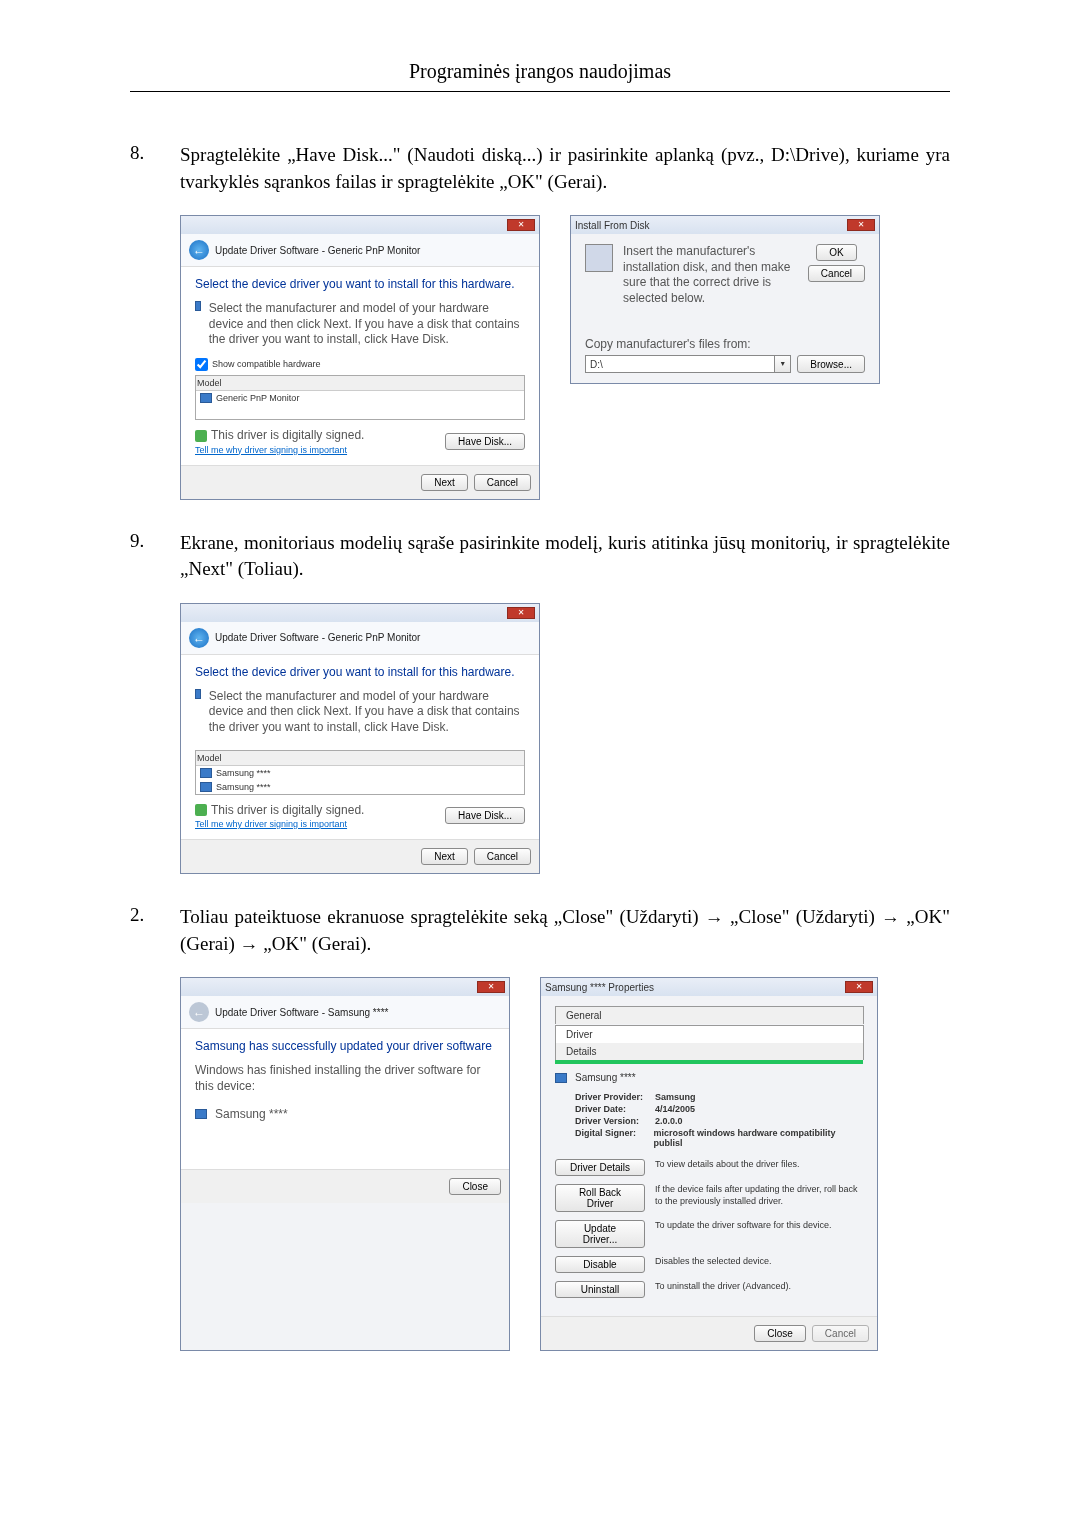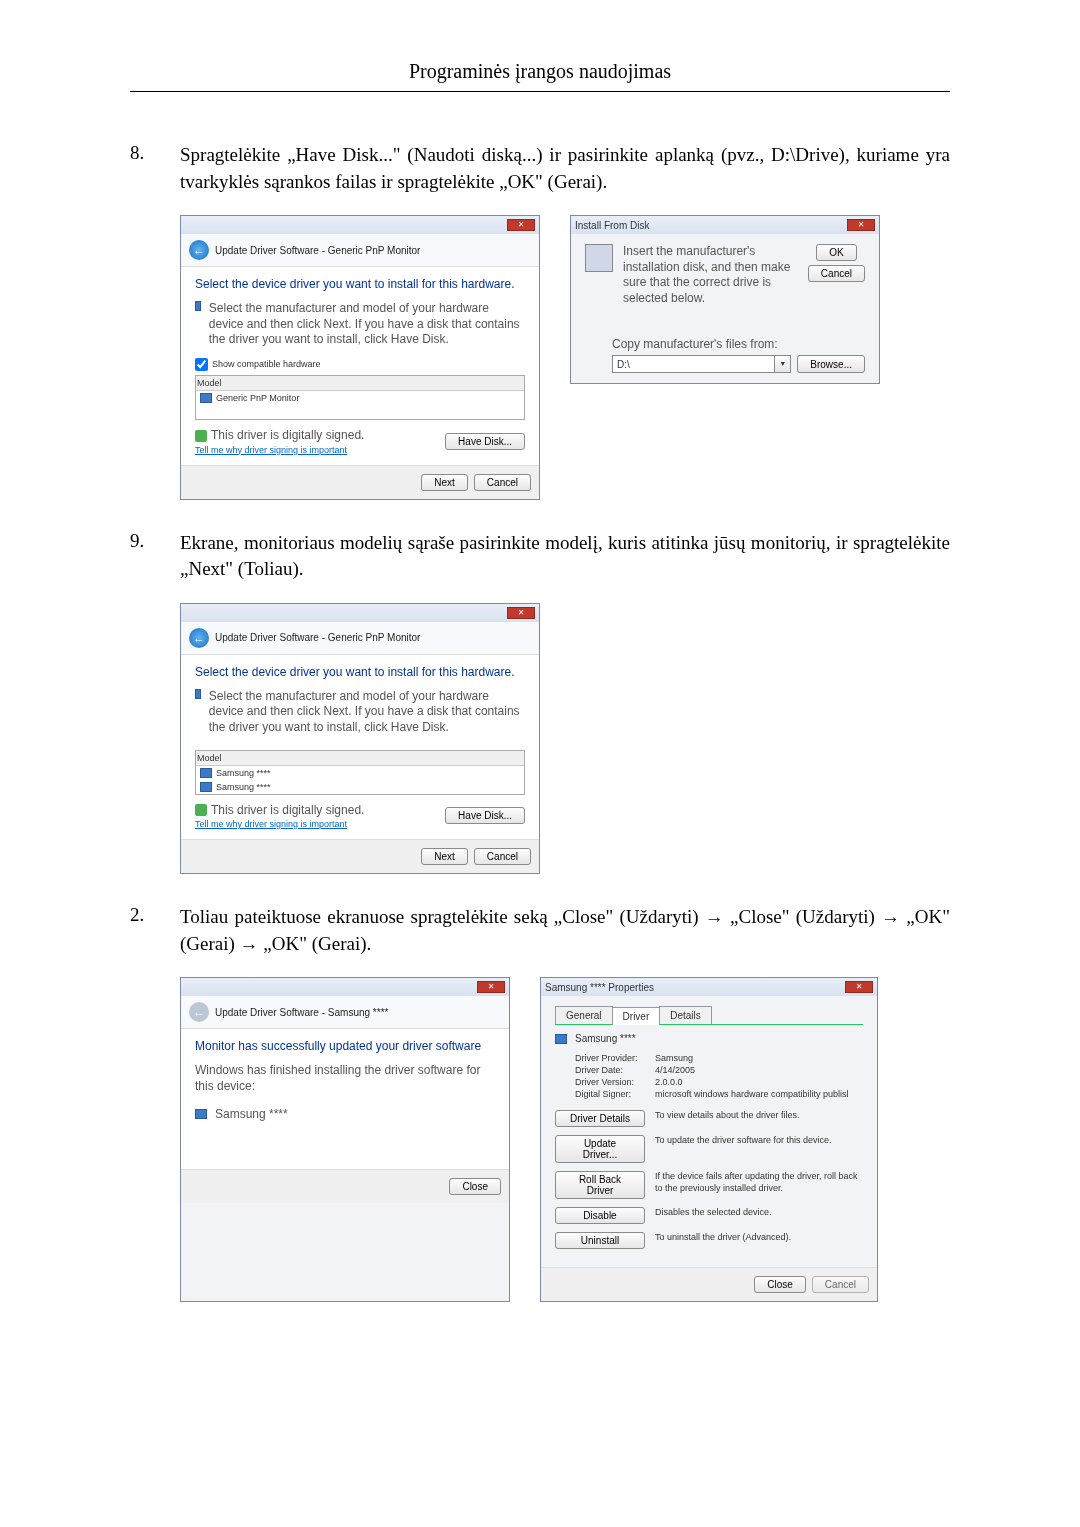--- a/index.html
+++ b/index.html
@@ -25,24 +25,24 @@
     .icon-monitor { width: 12px; height: 10px; background: #3a7ac8; border: 1px solid #2a5a98; display: inline-block; }
     .icon-shield { width: 12px; height: 12px; background: #4caf50; display: inline-block; border-radius: 2px; }
     .link { color: #0066cc; text-decoration: underline; font-size: 9px; }
     .btn-row { display: flex; justify-content: flex-end; gap: 6px; padding: 8px; background: #f0f0f0; border-top: 1px solid #ddd; }
     .btn { background: linear-gradient(#fdfdfd,#e6e6e6); border: 1px solid #8a8a8a; border-radius: 3px; padding: 2px 12px; font-size: 10px; cursor: pointer; }
     .checkbox-row { display: flex; align-items: center; gap: 4px; font-size: 9px; margin-top: 10px; }
     .floppy-icon { width: 28px; height: 28px; background: #d0d8e8; border: 1px solid #888; display: inline-block; }
     .dropdown { display: flex; align-items: center; }
     .dropdown-field { flex: 1; background: #fff; border: 1px solid #888; height: 18px; padding: 0 4px; font-size: 10px; display: flex; align-items: center; }
     .dropdown-arrow { width: 16px; height: 18px; background: linear-gradient(#fdfdfd,#e6e6e6); border: 1px solid #888; border-left: none; text-align: center; line-height: 16px; font-size: 8px; }
-    .tab-row { display: flex; border-bottom: 1px solid #22c55e; margin-bottom: 8px; }
+    .tab-row { display: flex; border-bottom: 4px solid #22c55e; margin-bottom: 8px; flex-direction: column; }
     .tab { padding: 3px 10px; font-size: 10px; border: 1px solid #999; border-bottom: none; background: #f0f0f0; margin-right: -1px; }
     .tab.active { background: #fff; position: relative; top: 1px; }
-    .prop-row { display: flex; font-size: 9px; padding: 1px 0; }
+    .prop-row { display: flex; font-size: 9px; padding: 1px 0; font-weight: bold; }
     .prop-label { width: 80px; color: #333; }
     .action-row { display: flex; align-items: flex-start; gap: 10px; margin-bottom: 8px; }
     .action-row .btn { width: 90px; flex-shrink: 0; }
     .action-desc { font-size: 9px; color: #333; line-height: 1.3; }
   </style>
 </head>
 <body>
 
 <div class="header-title">Programinės įrangos naudojimas</div>
 <hr class="header-rule">
@@ -104,21 +104,21 @@
     </div>
     <div class="win-body" style="background:#f2f3f6;">
       <div style="display:flex; gap:10px; align-items:flex-start;">
         <span class="floppy-icon"></span>
         <div class="small-text" style="flex:1;">Insert the manufacturer's installation disk, and then make sure that the correct drive is selected below.</div>
         <div style="display:flex; flex-direction:column; gap:4px;align-items:center;">
           <button class="btn">OK</button>
           <button class="btn">Cancel</button>
         </div>
       </div>
-      <div style="margin-top:30px;margin-left:27px;">
+      <div style="margin-top:30px;">
         <div class="small-text">Copy manufacturer's files from:</div>
         <div style="display:flex; gap:6px; margin-top:3px;">
           <div class="dropdown" style="flex:1;">
             <div class="dropdown-field">D:\</div>
             <div class="dropdown-arrow">▾</div>
           </div>
           <button class="btn">Browse...</button>
         </div>
       </div>
     </div>
@@ -184,21 +184,21 @@
 
   <div class="win" style="width: 330px;">
     <div class="win-titlebar">
       <div class="win-close">✕</div>
     </div>
     <div class="breadcrumb">
       <div class="back-btn" style="background:#bcc7d6;">←</div>
       <span>Update Driver Software - Samsung ****</span>
     </div>
     <div class="win-body" style="min-height:140px;">
-      <div class="section-heading">Monitor has successfully updated your driver software</div>
+      <div class="section-heading">Samsung has successfully updated your driver software</div>
       <div class="small-text">Windows has finished installing the driver software for this device:</div>
       <div style="display:flex; gap:8px; align-items:center; margin-top:12px;">
         <span class="icon-monitor"></span>
         <span class="small-text">Samsung ****</span>
       </div>
     </div>
     <div class="btn-row">
       <button class="btn">Close</button>
     </div>
   </div>
@@ -234,28 +234,28 @@
         <div class="prop-row">
             <span class="prop-label">Digital Signer:</span>
             <span>microsoft windows hardware compatibility publisl</span>
           </div>
       </div>
       <div class="action-row">
           <button class="btn">Driver Details</button>
           <div class="action-desc">To view details about the driver files.</div>
         </div>
       <div class="action-row">
+          <button class="btn">Roll Back Driver</button>
+          <div class="action-desc">If the device fails after updating the driver, roll back to the previously installed driver.</div>
+        </div>
+      <div class="action-row">
           <button class="btn">Update Driver...</button>
           <div class="action-desc">To update the driver software for this device.</div>
         </div>
       <div class="action-row">
-          <button class="btn">Roll Back Driver</button>
-          <div class="action-desc">If the device fails after updating the driver, roll back to the previously installed driver.</div>
-        </div>
-      <div class="action-row">
           <button class="btn">Disable</button>
           <div class="action-desc">Disables the selected device.</div>
         </div>
       <div class="action-row">
           <button class="btn">Uninstall</button>
           <div class="action-desc">To uninstall the driver (Advanced).</div>
         </div>
     </div>
     <div class="btn-row">
       <button class="btn">Close</button>

